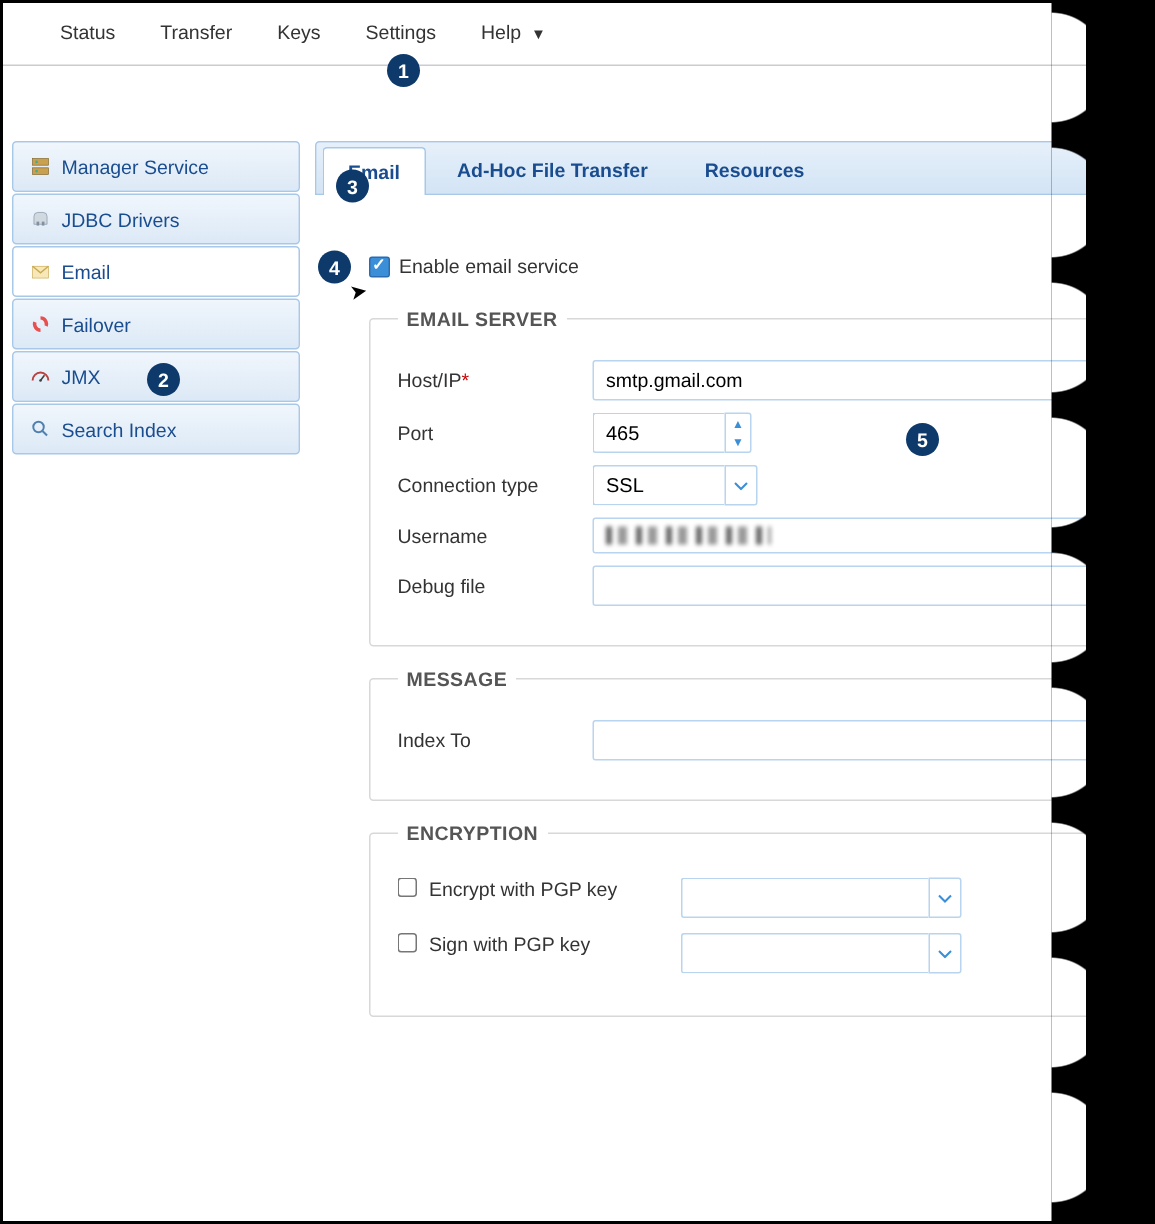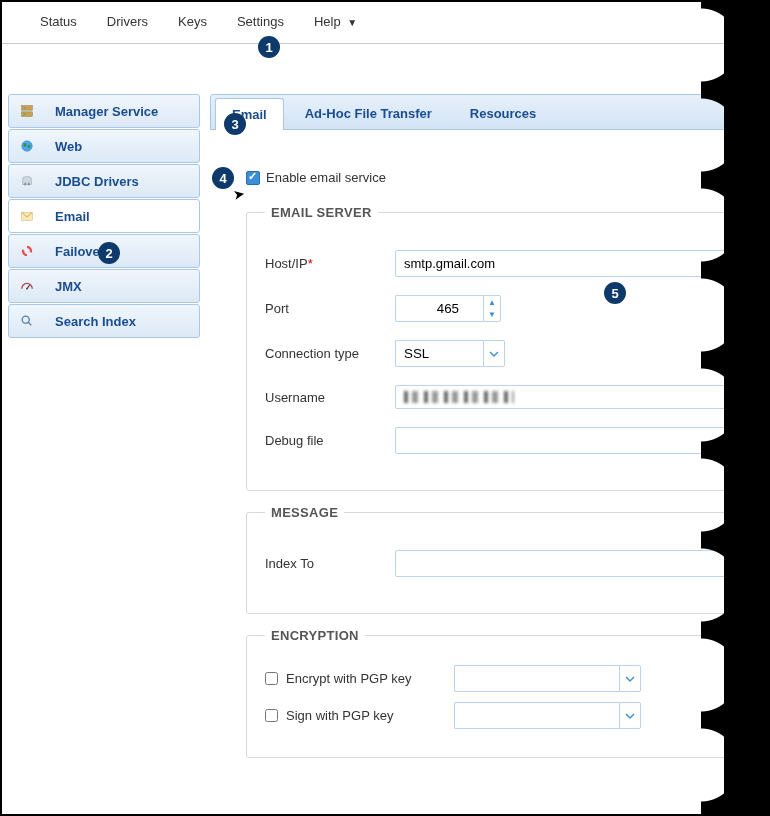--- a/index.html
+++ b/index.html
@@ -5,102 +5,93 @@
     * { box-sizing: border-box; margin: 0; padding: 0; }
     body { font-family: Arial, Helvetica, sans-serif; font-size: 13px; color: #333; background: #fff; width: 770px; height: 816px; position: relative; overflow: hidden; }
     
     .top-menu { display: flex; gap: 0; padding: 5px 25px; border-bottom: 1px solid #ccc; text-align: right; }
     .top-menu-item { padding: 8px 14px; color: #333; cursor: pointer; border: 1px solid transparent; }
     .dropdown-caret { font-size: 10px; margin-left: 3px; }
     
     .main-area { display: flex; padding: 0 0 0 8px; margin-top: 50px; }
     
     .sidebar { width: 192px; flex-shrink: 0; }
-    .sidebar-item { display: flex; align-items: center; padding: 8px 10px; border: 1px solid #a8c8e8; background: linear-gradient(#f0f6fc, #dce9f6); color: #1a4d8f; cursor: pointer; margin-bottom: 1px; border-radius: 3px; gap: 20px; font-weight: bold; font-size: 13px; }
+    .sidebar-item { display: flex; align-items: center; padding: 8px 10px; border: 1px solid #a8c8e8; background: linear-gradient(#f0f6fc, #dce9f6); color: #1a4d8f; cursor: pointer; margin-bottom: 1px; border-radius: 3px; gap: 6px; font-weight: normal; font-size: 13px; }
     .sidebar-item.active { background: #fff; }
     .sidebar-icon { width: 16px; height: 16px; display: inline-flex; align-items: center; justify-content: center; flex-shrink: 0; }
     
     .content { flex: 1; margin-left: 10px; }
     .tabs { display: flex; background: linear-gradient(#e6f0fa, #d3e4f5); border: 1px solid #a8c8e8; border-radius: 3px 3px 0 0; padding: 2px 4px 0 4px; gap: 4px; }
     .tab { padding: 8px 16px; color: #1a4d8f; cursor: pointer; border: 1px solid transparent; border-bottom: none; border-radius: 3px 3px 0 0; font-weight: bold; }
     .tab.active { background: #fff; border-color: #a8c8e8; position: relative; top: 1px; }
     
     .tab-content { background: #fff; padding: 20px 0 20px 6px; }
     
     .enable-row { display: flex; align-items: center; gap: 6px; margin: 20px 0 20px 30px; }
     .enable-cb { width: 14px; height: 14px; appearance: none; border: 1px solid #2b6cb0; background: #3b8fd8; position: relative; border-radius: 2px; }
     .enable-cb:checked::after { content: '✓'; color: #fff; font-size: 11px; position: absolute; top: -2px; left: 1px; font-weight: bold; }
     
     fieldset { border: 1px solid #d8d8d8; border-radius: 3px; margin: 0 0 14px 30px; padding: 12px 18px 18px 18px; }
     legend { font-weight: bold; color: #555; padding: 0 6px; font-size: 13px; letter-spacing: 0.3px; }
     
-    .form-row { display: flex; align-items: center; margin: 18px 0; }
+    .form-row { display: flex; align-items: center; margin: 8px 0; }
     .form-label { width: 130px; color: #333; font-size: 13px; }
     .req { color: #c00; }
     .text-input { border: 1px solid #b8d4ef; padding: 5px 8px; font-size: 13px; width: 360px; border-radius: 2px; }
     .spinner { display: inline-flex; align-items: stretch; }
-    .spinner input { width: 88px; border: 1px solid #b8d4ef; border-right: none; padding: 5px 24px; border-radius: 2px 0 0 2px; text-align: right; }
+    .spinner input { width: 88px; border: 1px solid #b8d4ef; border-right: none; padding: 5px 8px; border-radius: 2px 0 0 2px; }
     .spinner-btns { display: flex; flex-direction: column; border: 1px solid #b8d4ef; background: #fff; border-radius: 0 2px 2px 0; width: 18px; }
     .spin-btn { height: 12px; display: flex; align-items: center; justify-content: center; cursor: pointer; color: #3b8fd8; font-size: 8px; }
     .select-wrap { display: inline-flex; align-items: stretch; }
     .select-wrap input { width: 88px; border: 1px solid #b8d4ef; border-right: none; padding: 5px 8px; border-radius: 2px 0 0 2px; }
     .select-btn { width: 22px; border: 1px solid #b8d4ef; background: #fff; display: flex; align-items: center; justify-content: center; color: #3b8fd8; cursor: pointer; border-radius: 0 2px 2px 0; }
     .select-wrap.wide input { width: 165px; }
     
-    .checkbox-row { display: flex; align-items: center; gap: 8px; margin: 10px 0; }
+    .checkbox-row { display: flex; gap: 8px; margin: 10px 0; }
     .plain-cb { width: 13px; height: 13px; }
     .checkbox-row .select-wrap input { width: 165px; }
     .cb-label { width: 160px; }
     
     .redacted { display: inline-block; height: 12px; background: repeating-linear-gradient(90deg, #666 0 4px, #fff 4px 8px, #999 8px 14px, #fff 14px 20px); filter: blur(1.5px); }
     
     .callout { position: absolute; width: 22px; height: 22px; background: #0d3a6b; color: #fff; border-radius: 50%; display: flex; align-items: center; justify-content: center; font-weight: bold; font-size: 13px; z-index: 50; }
     
     .cursor { position: absolute; left: 233px; top: 186px; font-size: 14px; z-index: 40; color: #000; transform: rotate(-10deg); }
     
     .wave-edge { position: absolute; right: 0; top: 0; bottom: 0; width: 46px; background: #000; }
     .wave-edge::before { content: ''; position: absolute; left: -23px; top: 0; bottom: 0; width: 46px; background: radial-gradient(circle at 0 45px, transparent 36px, #000 37px) 0 0 / 46px 90px repeat-y; }
     
     .border-frame { position: absolute; top: 0; left: 0; right: 0; bottom: 0; border: 2px solid #000; pointer-events: none; z-index: 60; }
   </style>
 </head>
 <body>
 
 <div class="top-menu">
   <div class="top-menu-item">Status</div>
-  <div class="top-menu-item">Drivers</div>
+  <div class="top-menu-item">Transfer</div>
   <div class="top-menu-item">Keys</div>
   <div class="top-menu-item">Settings</div>
   <div class="top-menu-item">
     <span>Help</span>
     <span class="dropdown-caret">▼</span>
   </div>
 </div>
 
 <div class="main-area">
   <div class="sidebar">
     <div class="sidebar-item">
       <span class="sidebar-icon">
         <svg viewBox="0 0 16 16" width="14" height="14">
             <rect x="2" y="2" width="12" height="5" fill="#c8a050" stroke="#806020" stroke-width="0.5"></rect>
             <rect x="2" y="9" width="12" height="5" fill="#c8a050" stroke="#806020" stroke-width="0.5"></rect>
             <circle cx="5" cy="4.5" r="1" fill="#4a8"></circle>
             <circle cx="5" cy="11.5" r="1" fill="#4a8"></circle>
           </svg>
       </span>
       <span>Manager Service</span>
-    </div>
-    <div class="sidebar-item">
-      <span class="sidebar-icon">
-        <svg viewBox="0 0 16 16" width="14" height="14">
-            <circle cx="8" cy="8" r="6" fill="#4aa8e8" stroke="#2070b0" stroke-width="0.5"></circle>
-            <path d="M4 5 Q6 4 7 6 Q8 8 6 9 Q4 9 4 5 M9 7 Q11 6 12 8 Q11 11 9 10 Q8 8 9 7" fill="#3a9040"></path>
-          </svg>
-      </span>
-      <span>Web</span>
     </div>
     <div class="sidebar-item">
       <span class="sidebar-icon">
         <svg viewBox="0 0 16 16" width="14" height="14">
             <path d="M3 12 L3 6 Q3 3 6 3 L10 3 Q13 3 13 6 L13 12 Z" fill="#d0d8e0" stroke="#8090a0" stroke-width="0.5"></path>
             <rect x="5" y="10" width="2" height="3" fill="#8090a0"></rect>
             <rect x="9" y="10" width="2" height="3" fill="#8090a0"></rect>
           </svg>
       </span>
       <span>JDBC Drivers</span>

